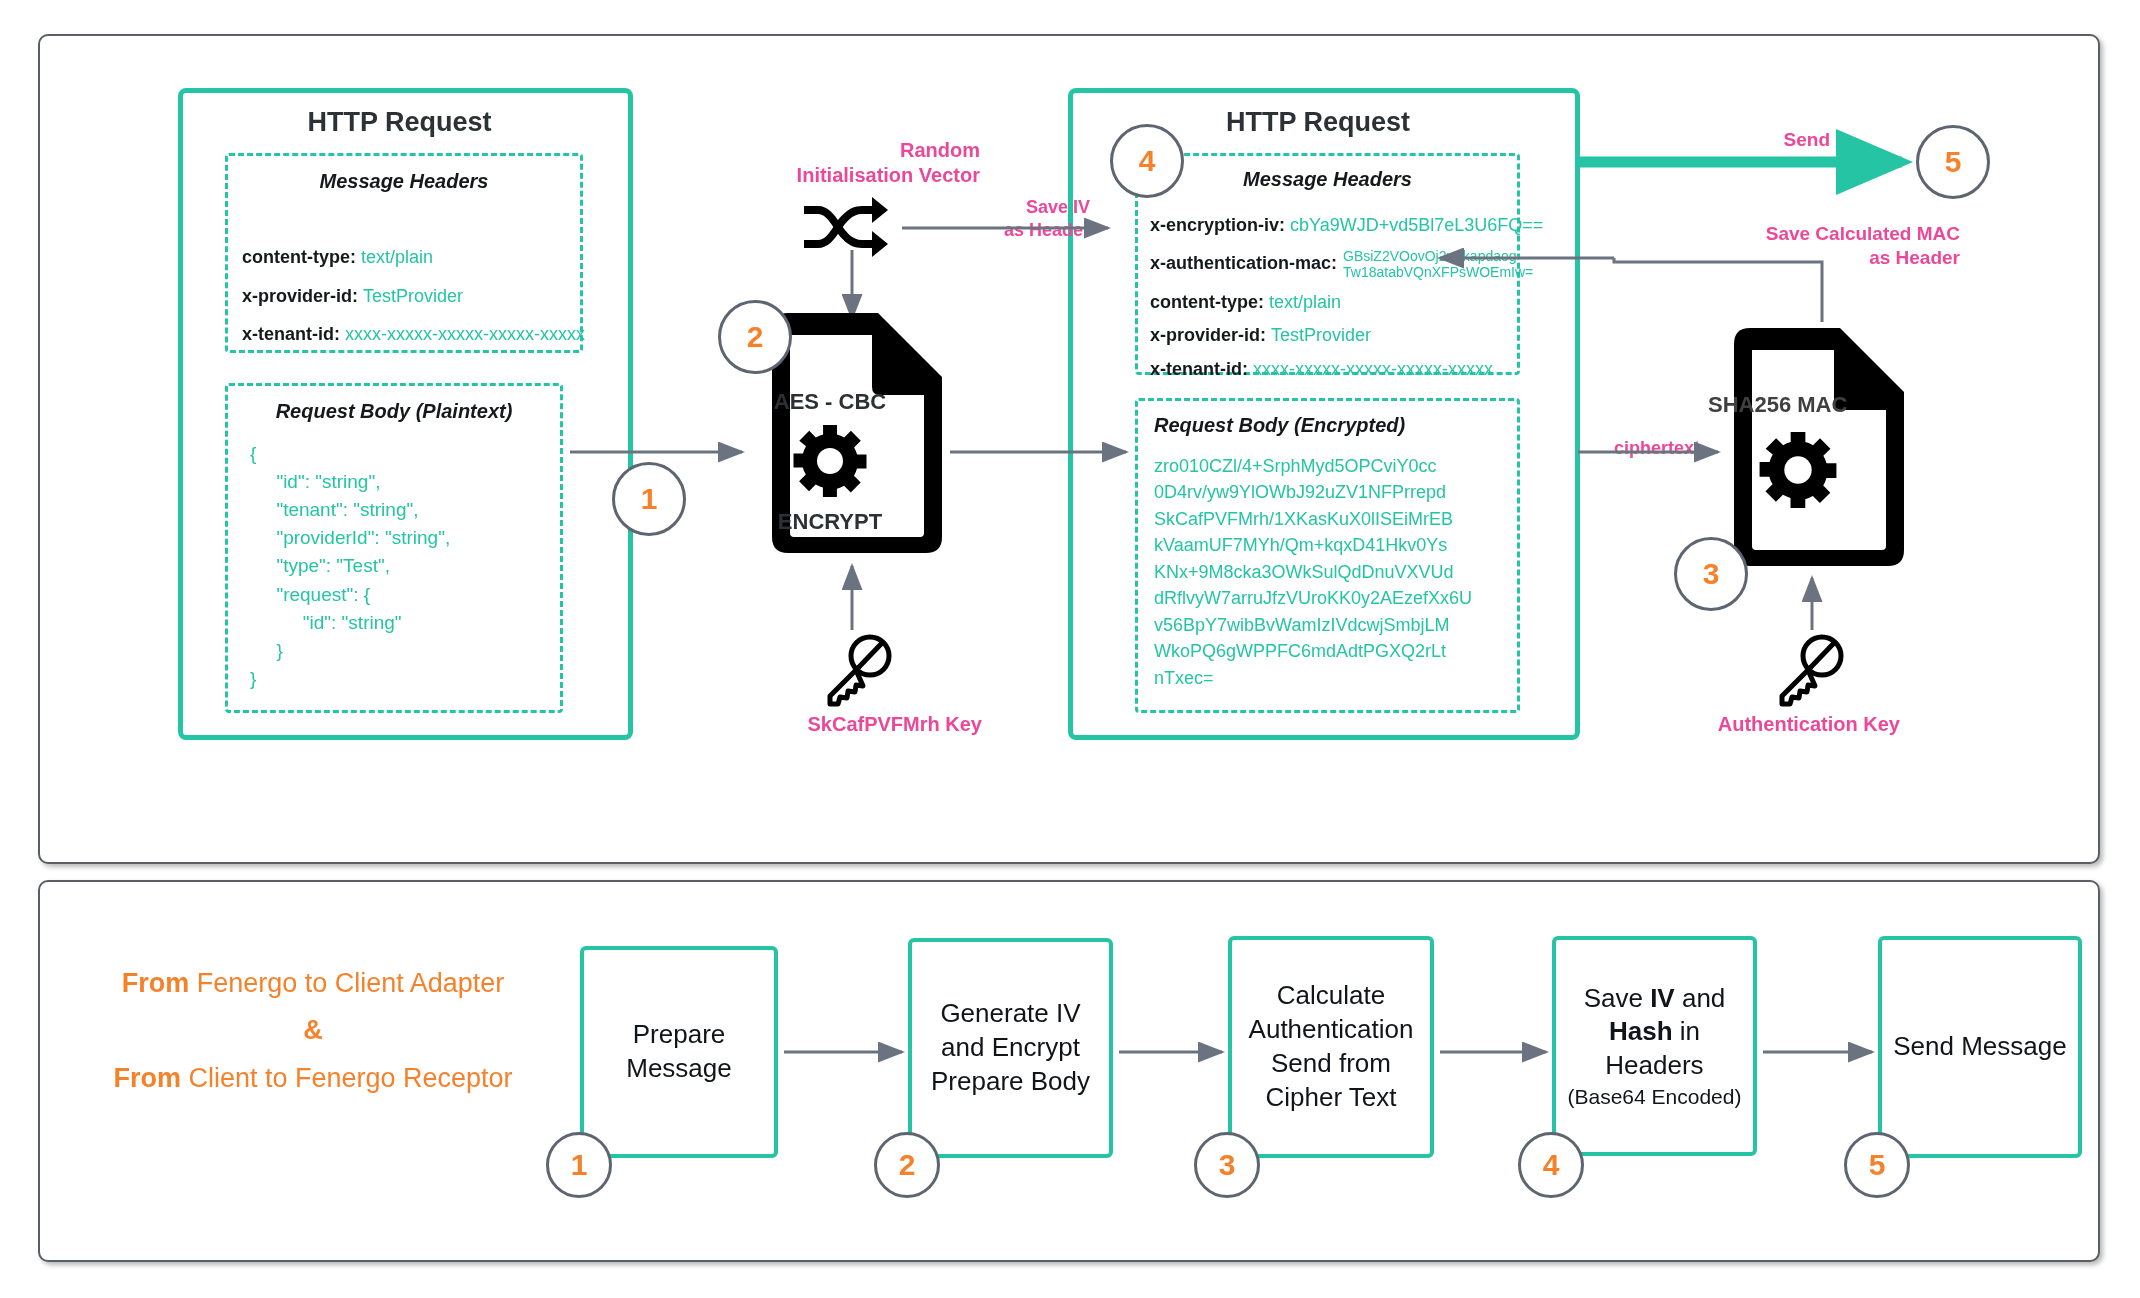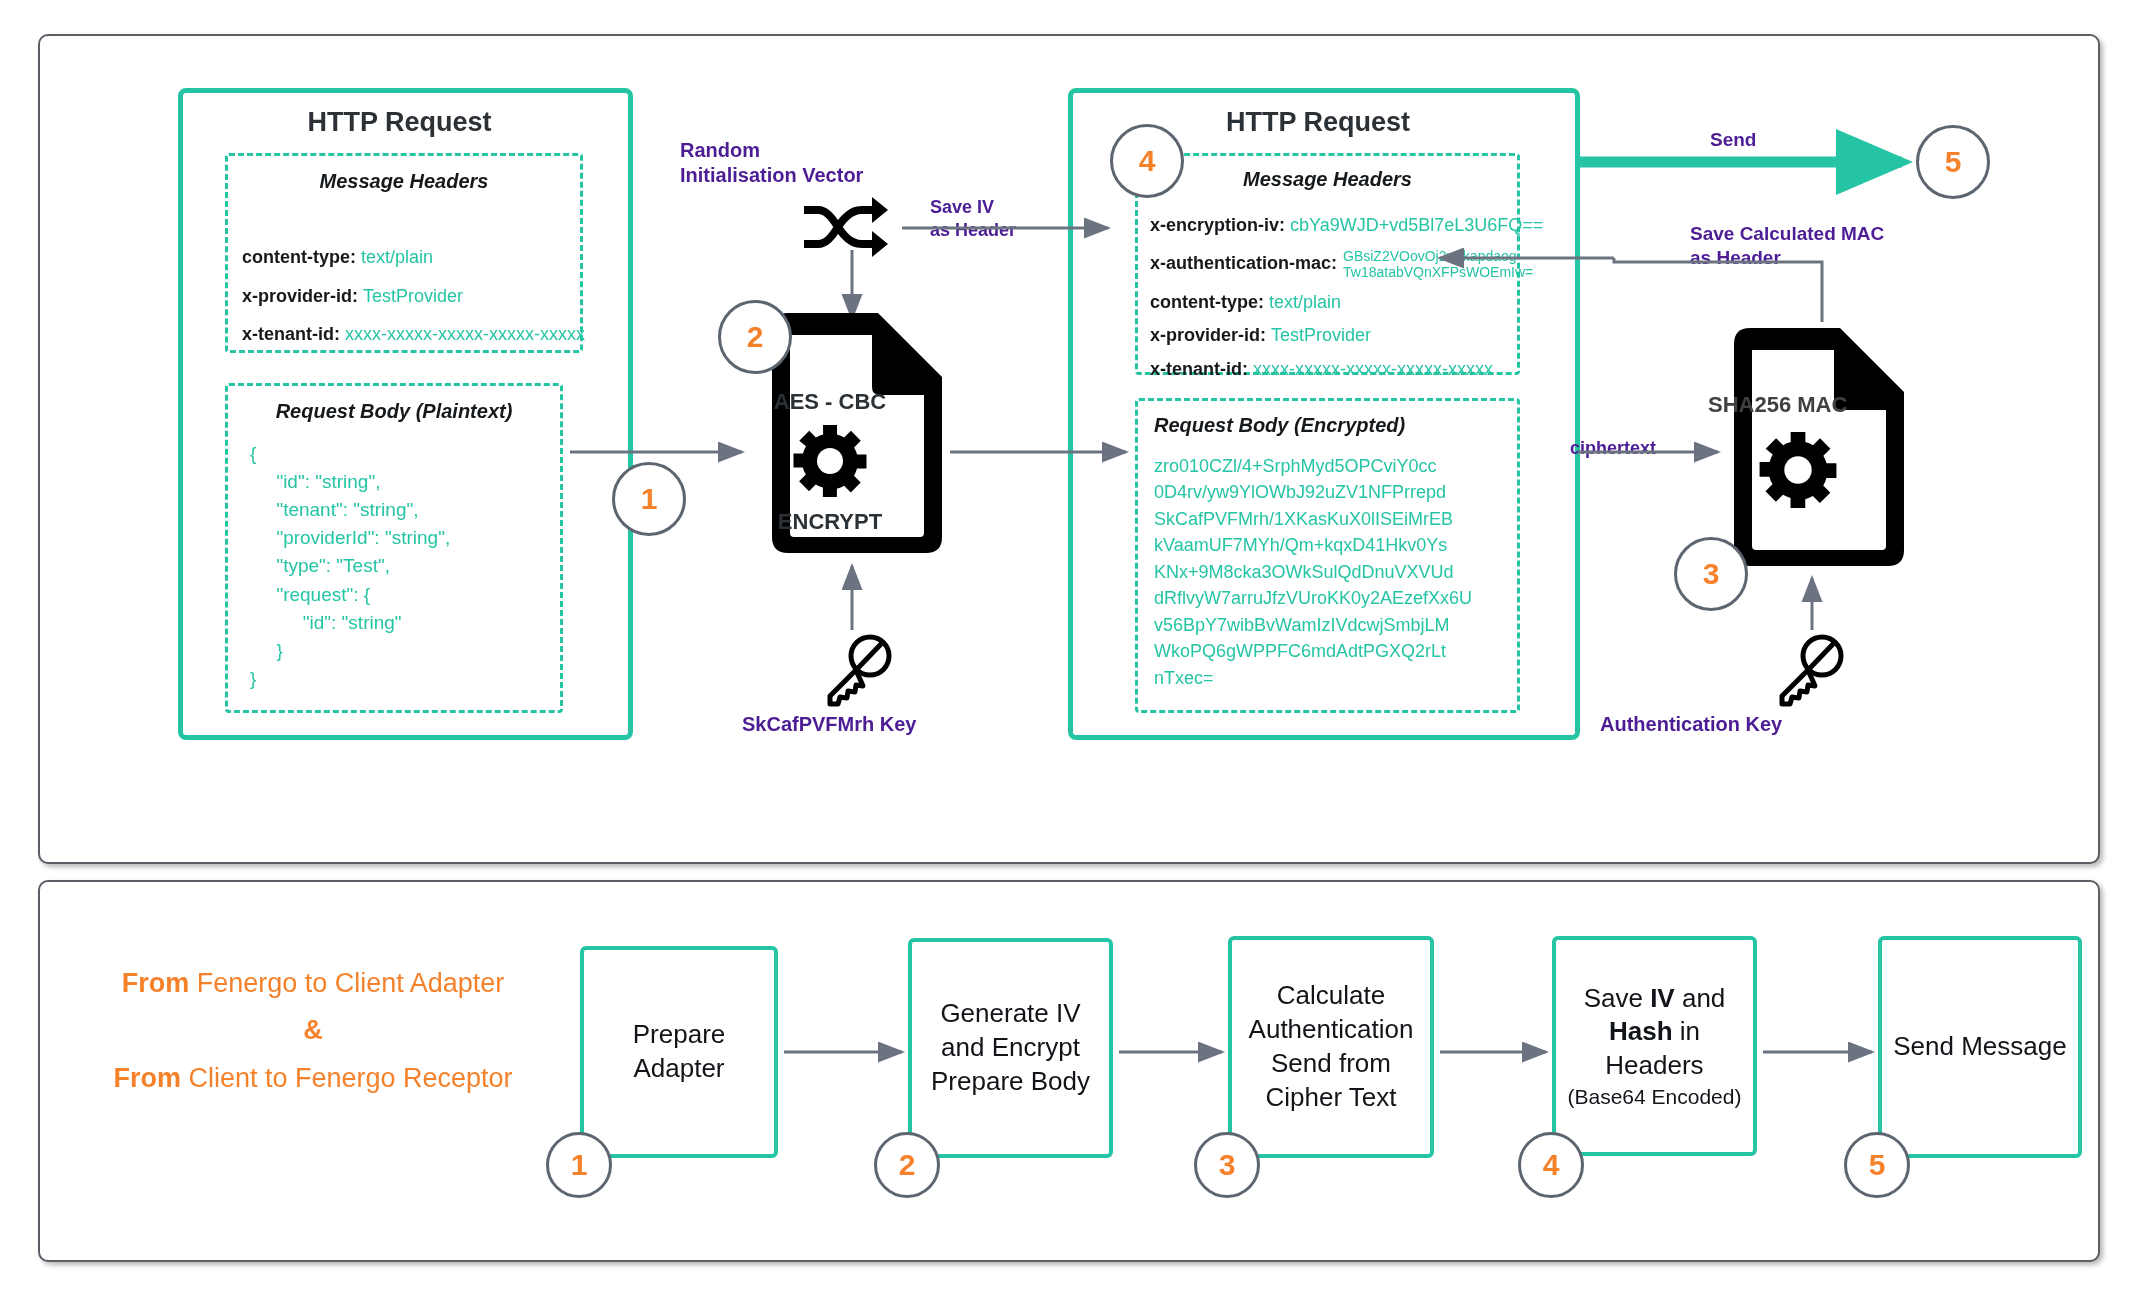--- a/index.html
+++ b/index.html
@@ -77,22 +77,22 @@
     border-radius: 50%;
     background: #ffffff;
     display: flex; align-items: center; justify-content: center;
     color: #F5822B; font-size: 30px; font-weight: bold;
     z-index: 40;
   }
 
   
   .label {
     position: absolute;
-    font-size: 20px; font-weight: bold; color: #4c1d95;
-    text-align: left; line-height: 1.25; white-space: pre-line;
+    font-size: 20px; font-weight: bold; color: #ec4899;
+    text-align: right; line-height: 1.25; white-space: pre-line;
   }
 
   
   svg.overlay {
     position: absolute; left: 0; top: 0;
     width: 2140px; height: 1298px;
     pointer-events: none; z-index: 20;
   }
   svg.icon { position: absolute; z-index: 30; }
 
@@ -324,21 +324,21 @@
     </div>
     <div style="font-weight:bold;">&amp;</div>
     <div>
       <b>From</b><span> Client to Fenergo Receptor</span>
     </div>
   </div>
 
   <div class="flow-box" style="left:580px; top:946px; width:198px; height:212px;">
     <div>
       <div>Prepare</div>
-      <div>Adapter</div>
+      <div>Message</div>
     </div>
   </div>
 
   <div class="flow-box" style="left:908px; top:938px; width:205px; height:220px;">
     <div>
       <div>Generate IV</div>
       <div>and Encrypt</div>
       <div>Prepare Body</div>
     </div>
   </div>

